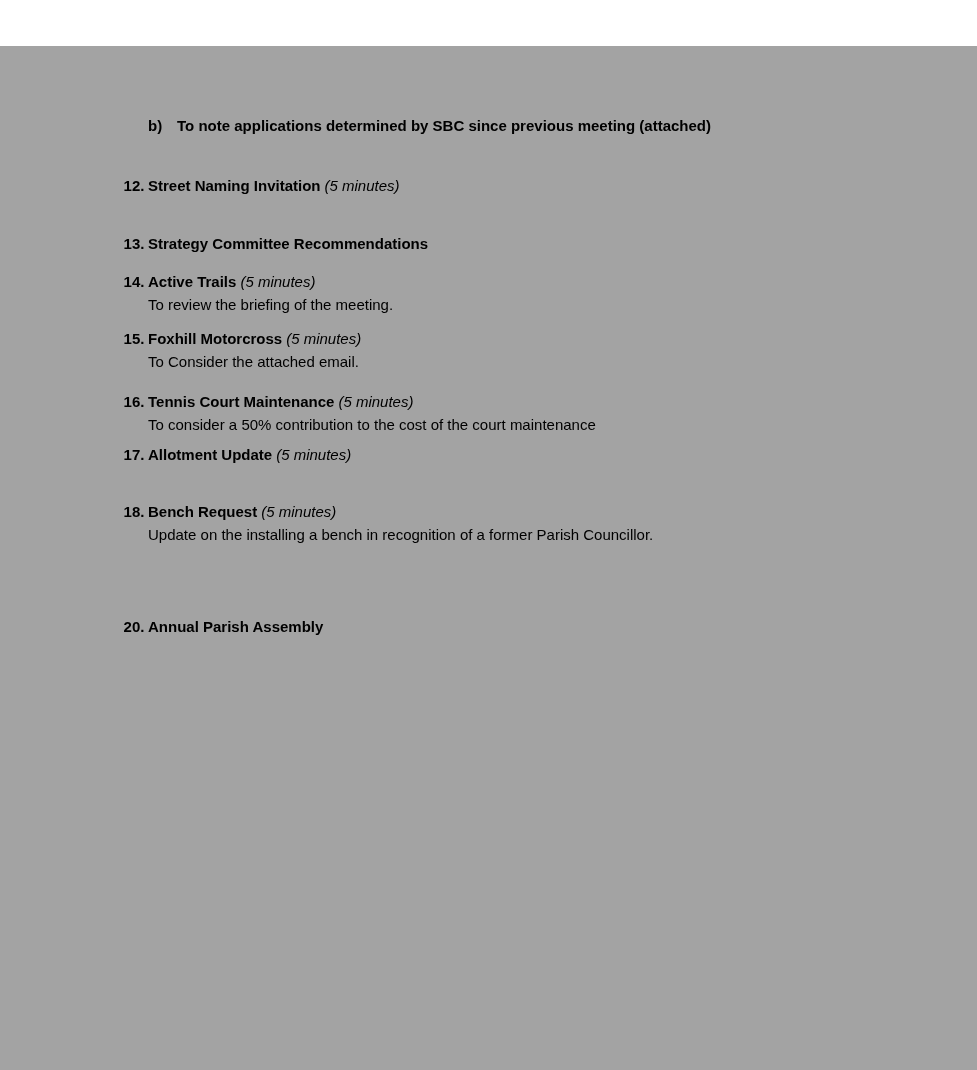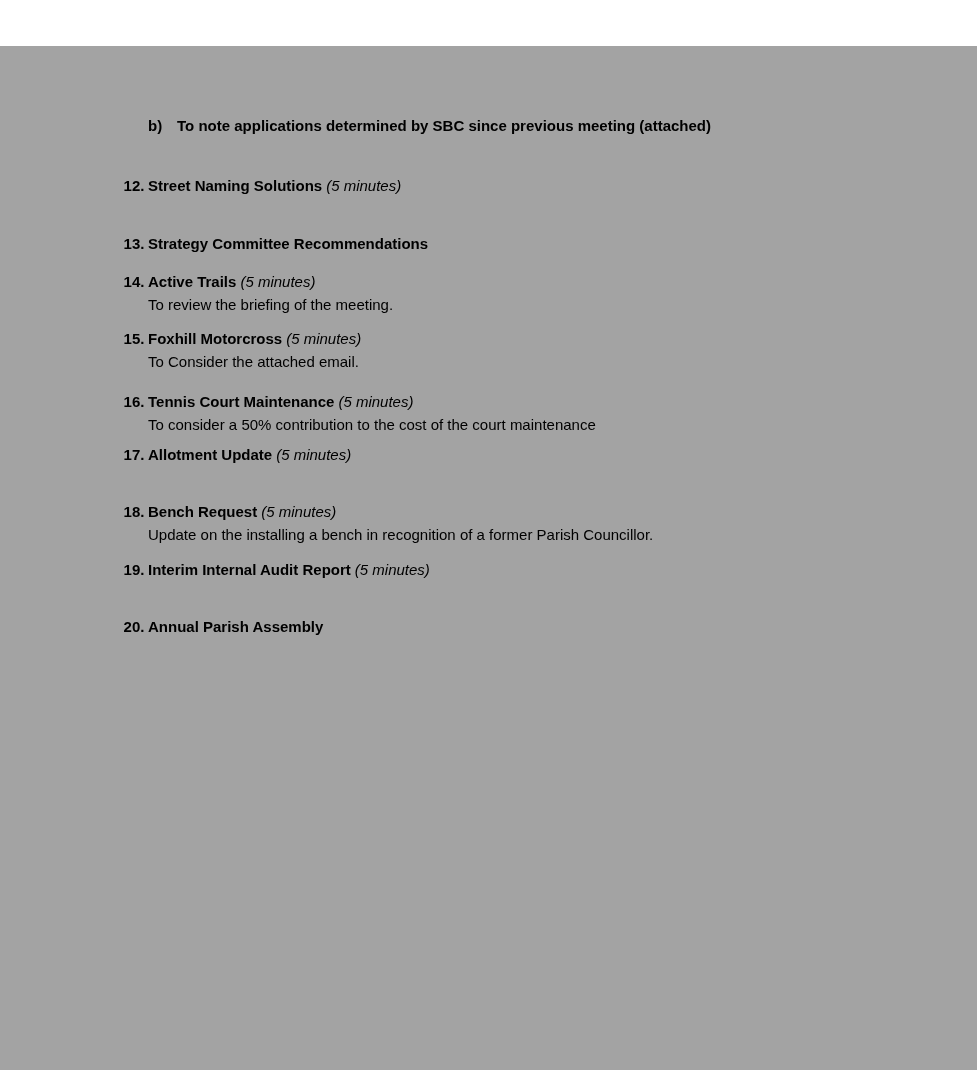--- a/index.html
+++ b/index.html
@@ -64,21 +64,21 @@
 <body>
 
 <div class="page" style="background: #a3a3a3; color: rgb(0, 0, 0); margin-top: 46px;">
 
   <div class="sub-item" style="top:68px">
     <span class="num">b)</span><span>To note applications determined by SBC since previous meeting (attached)</span>
   </div>
 
   <div id="agenda-items">
       <div class="item" style="top: 128px;">
-        <div class="title-line"><span class="num">12.</span><span class="title">Street Naming Solutions</span><span class="duration">(5 minutes)</span></div>
+        <div class="title-line"><span class="num">12.</span><span class="title">Street Naming Invitation</span><span class="duration">(5 minutes)</span></div>
       </div>
       <div class="item" style="top: 186px;">
         <div class="title-line"><span class="num">13.</span><span class="title">Strategy Committee Recommendations</span></div>
       </div>
       <div class="item" style="top: 224px;">
         <div class="title-line"><span class="num">14.</span><span class="title">Active Trails</span><span class="duration">(5 minutes)</span></div>
         <div class="desc">To review the briefing of the meeting.</div>
       </div>
       <div class="item" style="top: 281px;">
         <div class="title-line"><span class="num">15.</span><span class="title">Foxhill Motorcross</span><span class="duration">(5 minutes)</span></div>
@@ -89,21 +89,20 @@
         <div class="desc">To consider a 50% contribution to the cost of the court maintenance</div>
       </div>
       <div class="item" style="top: 397px;">
         <div class="title-line"><span class="num">17.</span><span class="title">Allotment Update</span><span class="duration">(5 minutes)</span></div>
       </div>
       <div class="item" style="top: 454px;">
         <div class="title-line"><span class="num">18.</span><span class="title">Bench Request</span><span class="duration">(5 minutes)</span></div>
         <div class="desc">Update on the installing a bench in recognition of a former Parish Councillor.</div>
       </div>
       <div class="item" style="top: 512px;">
-        <div class="title-line"><span class="num">19.</span><span class="title">Interim Internal Audit Report</span><span class="duration">(5 minutes)</span></div>
       </div>
       <div class="item" style="top: 569px;">
         <div class="title-line"><span class="num">20.</span><span class="title">Annual Parish Assembly</span></div>
       </div>
     </div>
 
   <div class="footer-rule" style="background: rgb(68, 114, 196);"></div>
 
 </div>
 

